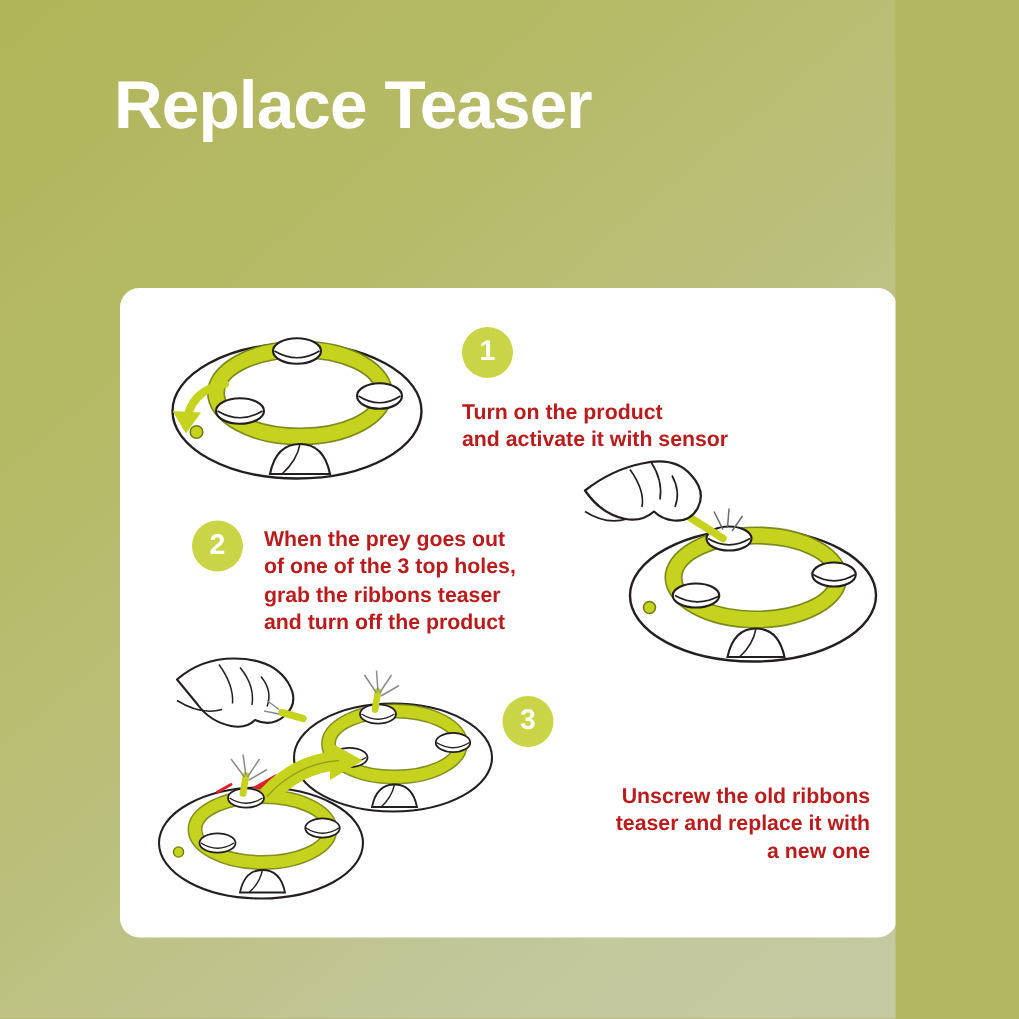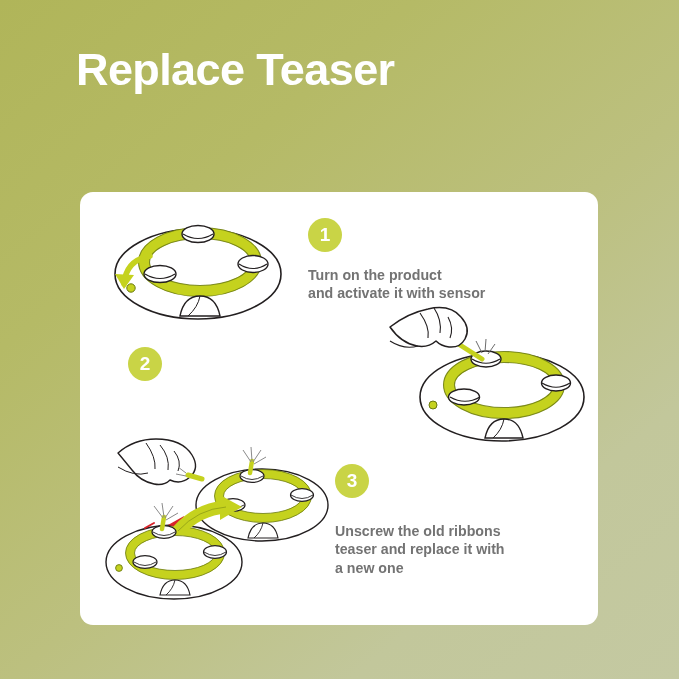--- a/index.html
+++ b/index.html
@@ -9,21 +9,21 @@
   }
   body {
     width: 679px;
     height: 679px;
     overflow: hidden;
     font-family: "Liberation Sans", sans-serif;
     background: #b3b760;
   }
   #poster {
     position: relative;
-    width: 679px;
+    width: 597px;
     height: 679px;
     background: linear-gradient(140deg, #b0b559 0%, #b5ba66 28%, #bcc07f 55%, #c2c79b 78%, #c4c9a2 100%);
     overflow: hidden;
   }
 
   
   #title {
     position: absolute;
     left: 76px;
     top: 44px;
@@ -54,38 +54,38 @@
     height: 34px;
     border-radius: 50%;
     background: #c9d446;
     color: #ffffff;
     font-size: 19px;
     font-weight: bold;
     line-height: 34px;
     text-align: center;
   }
   .steptext {
-    color: #737373;
+    color: #b91c1c;
     font-size: 14.2px;
     line-height: 18.4px;
     font-weight: bold;
     white-space: pre-line;
   }
 
   
   #step1 { left: 228px; top: 26px; width: 250px; }
   #step1 .steptext { margin-top: 14px; }
 
   
   #step2 { left: 48px; top: 155px; width: 275px; display: flex; gap: 14px; }
   #step2 .steptext { padding-top: 4px; }
 
   
   #step3 { left: 255px; top: 272px; width: 245px; }
-  #step3 .steptext { margin-top: 24px; }
+  #step3 .steptext { margin-top: 24px; text-align: right; }
 
   
   .art { position: absolute; }
   #art1 { left: 18px;  top: 20px;  width: 200px; height: 115px; }
   #art2 { left: 310px; top: 105px; width: 210px; height: 155px; }
   #art3 { left: 22px;  top: 245px; width: 235px; height: 165px; }
 
   .art svg { display: block; width: 100%; height: 100%; overflow: visible; }
 </style>
 </head>
@@ -253,20 +253,24 @@
     </div>
 
     <div class="step" id="step1">
       <div class="badge">1</div>
       <div class="steptext">Turn on the product
 and activate it with sensor</div>
     </div>
 
     <div class="step" id="step2">
       <div class="badge">2</div>
+      <div class="steptext">When the prey goes out
+of one of the 3 top holes,
+grab the ribbons teaser
+and turn off the product</div>
     </div>
 
     <div class="step" id="step3">
       <div class="badge">3</div>
       <div class="steptext">Unscrew the old ribbons
 teaser and replace it with
 a new one</div>
     </div>
 
   </div>

